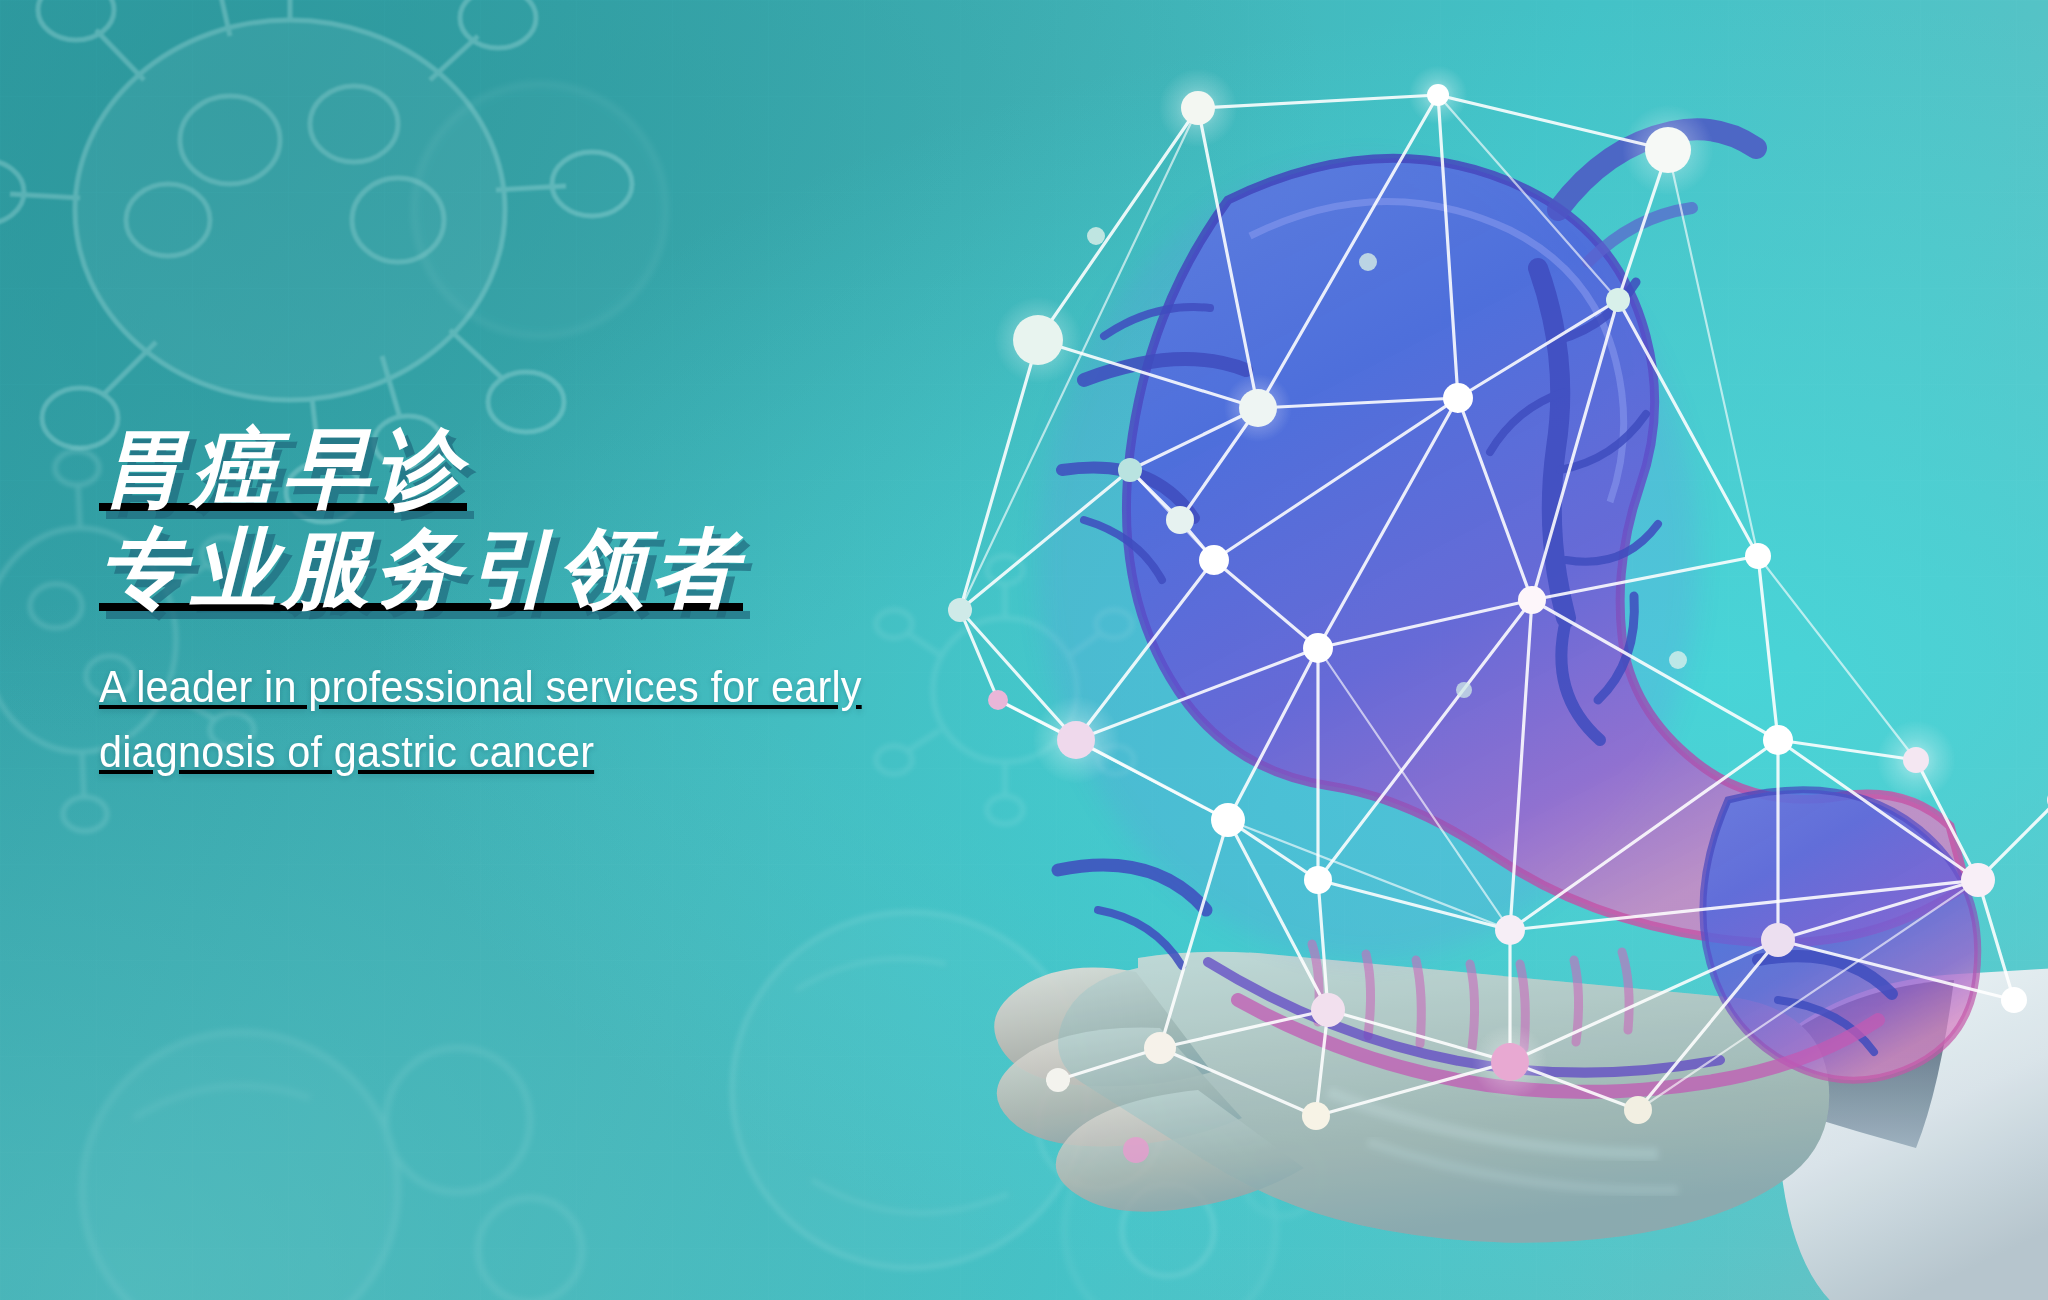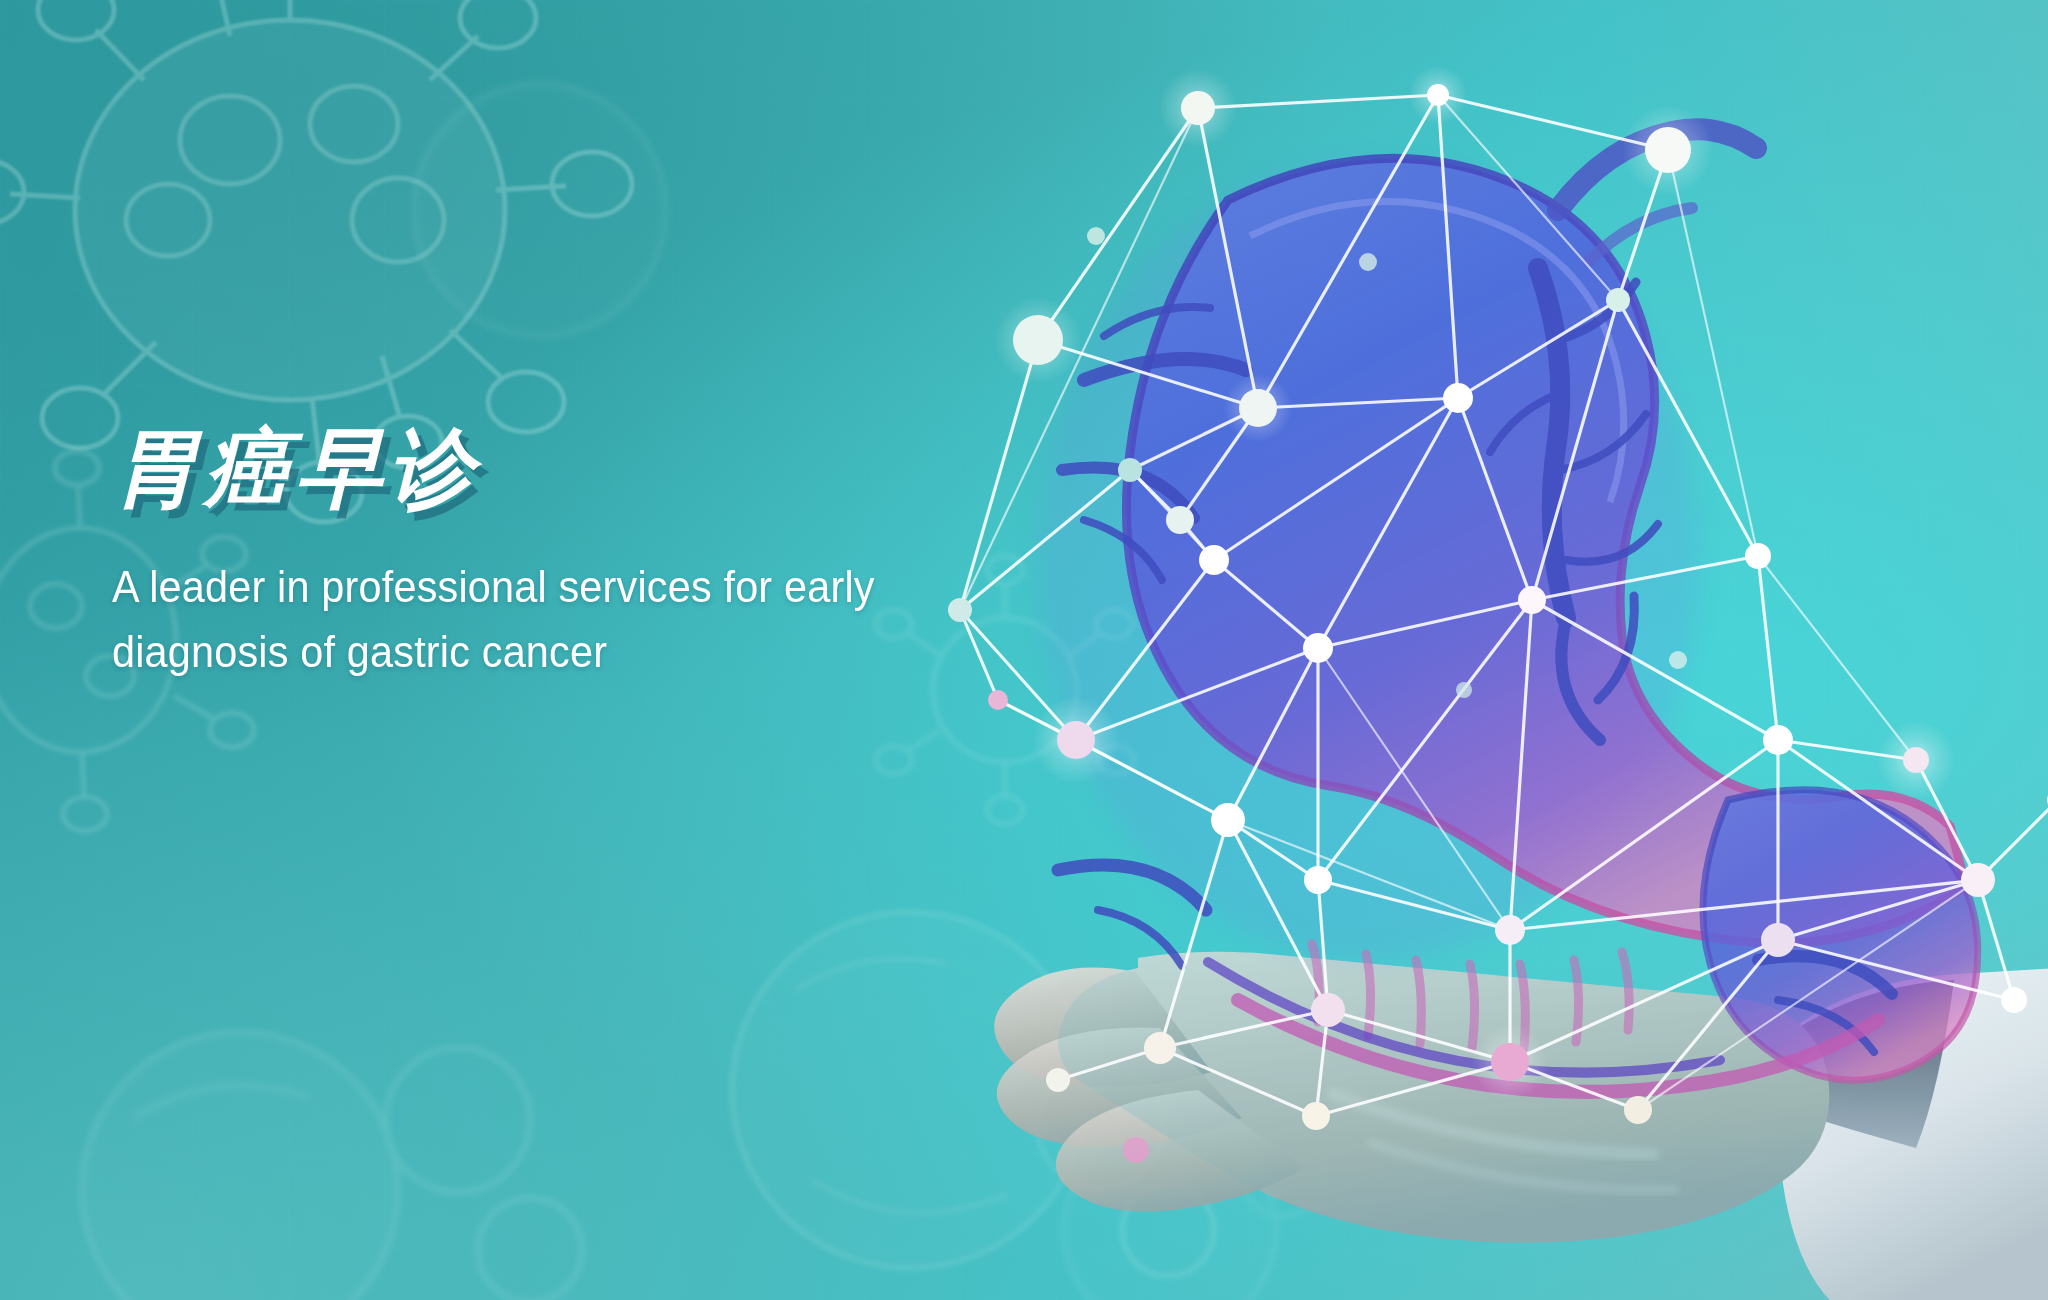--- a/index.html
+++ b/index.html
@@ -37,21 +37,21 @@
   .cell-a { left:700px;  top:880px;  width:520px; height:430px; opacity:.15; filter:blur(2.6px); }
   .cell-b { left:60px;   top:1000px; width:520px; height:330px; opacity:.14; filter:blur(3px); }
   .cell-c { left:1020px; top:1100px; width:300px; height:240px; opacity:.10; filter:blur(3px); }
   .cell-d { left:380px;  top:60px;   width:320px; height:300px; opacity:.09; filter:blur(3.4px); }
 
   .vstroke{ fill:none; stroke:#d6f6f4; stroke-width:5; }
   .vfill  { fill:rgba(214,246,244,.22); }
 
   
   .copy{
-    position:absolute; left:112px; top:418px; width:1010px;
+    position:absolute; left:99px; top:418px; width:1010px;text-decoration:underline;
   }
   .headline{
     font-weight:bold;
     font-style:italic;
     font-size:86px;
     line-height:100px;
     letter-spacing:6px;
     color:#ffffff;
     white-space:nowrap;
     text-shadow: 7px 8px 0 rgba(31,106,126,.70);
@@ -460,19 +460,20 @@
           <circle cx="566" cy="690" r="8" fill="#cfe9e6" opacity=".75"></circle>
           <circle cx="780" cy="660" r="9" fill="#e2f1ec" opacity=".75"></circle>
           <circle cx="238" cy="1150" r="13" fill="#e49dce" opacity=".85"></circle>
         </g>
       </g>
     </svg>
   </div>
 
   <div class="copy">
     <div class="headline">胃癌早诊</div>
+    <div class="headline">专业服务引领者</div>
     <div class="subtitle">
       <div>A leader in professional services for early</div>
       <div>diagnosis of gastric cancer</div>
     </div>
   </div>
 
 </div>
 
 </body></html>

